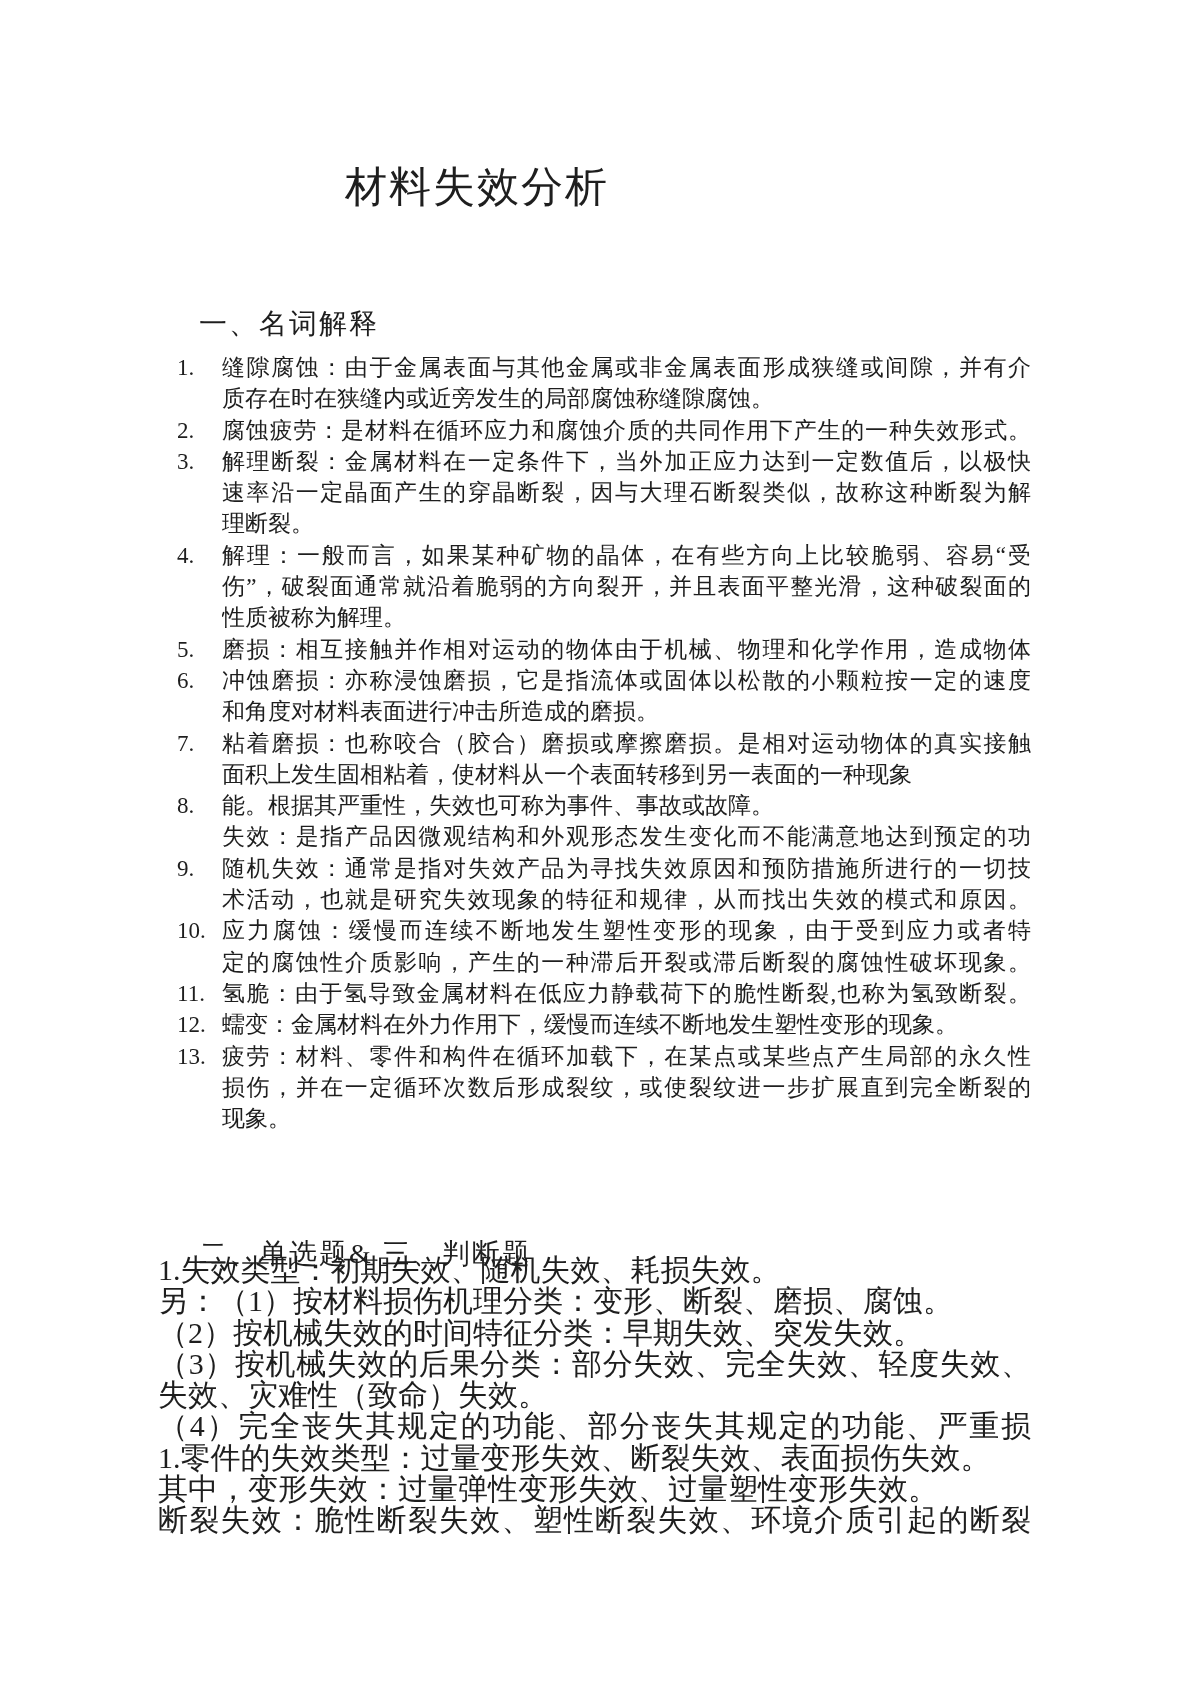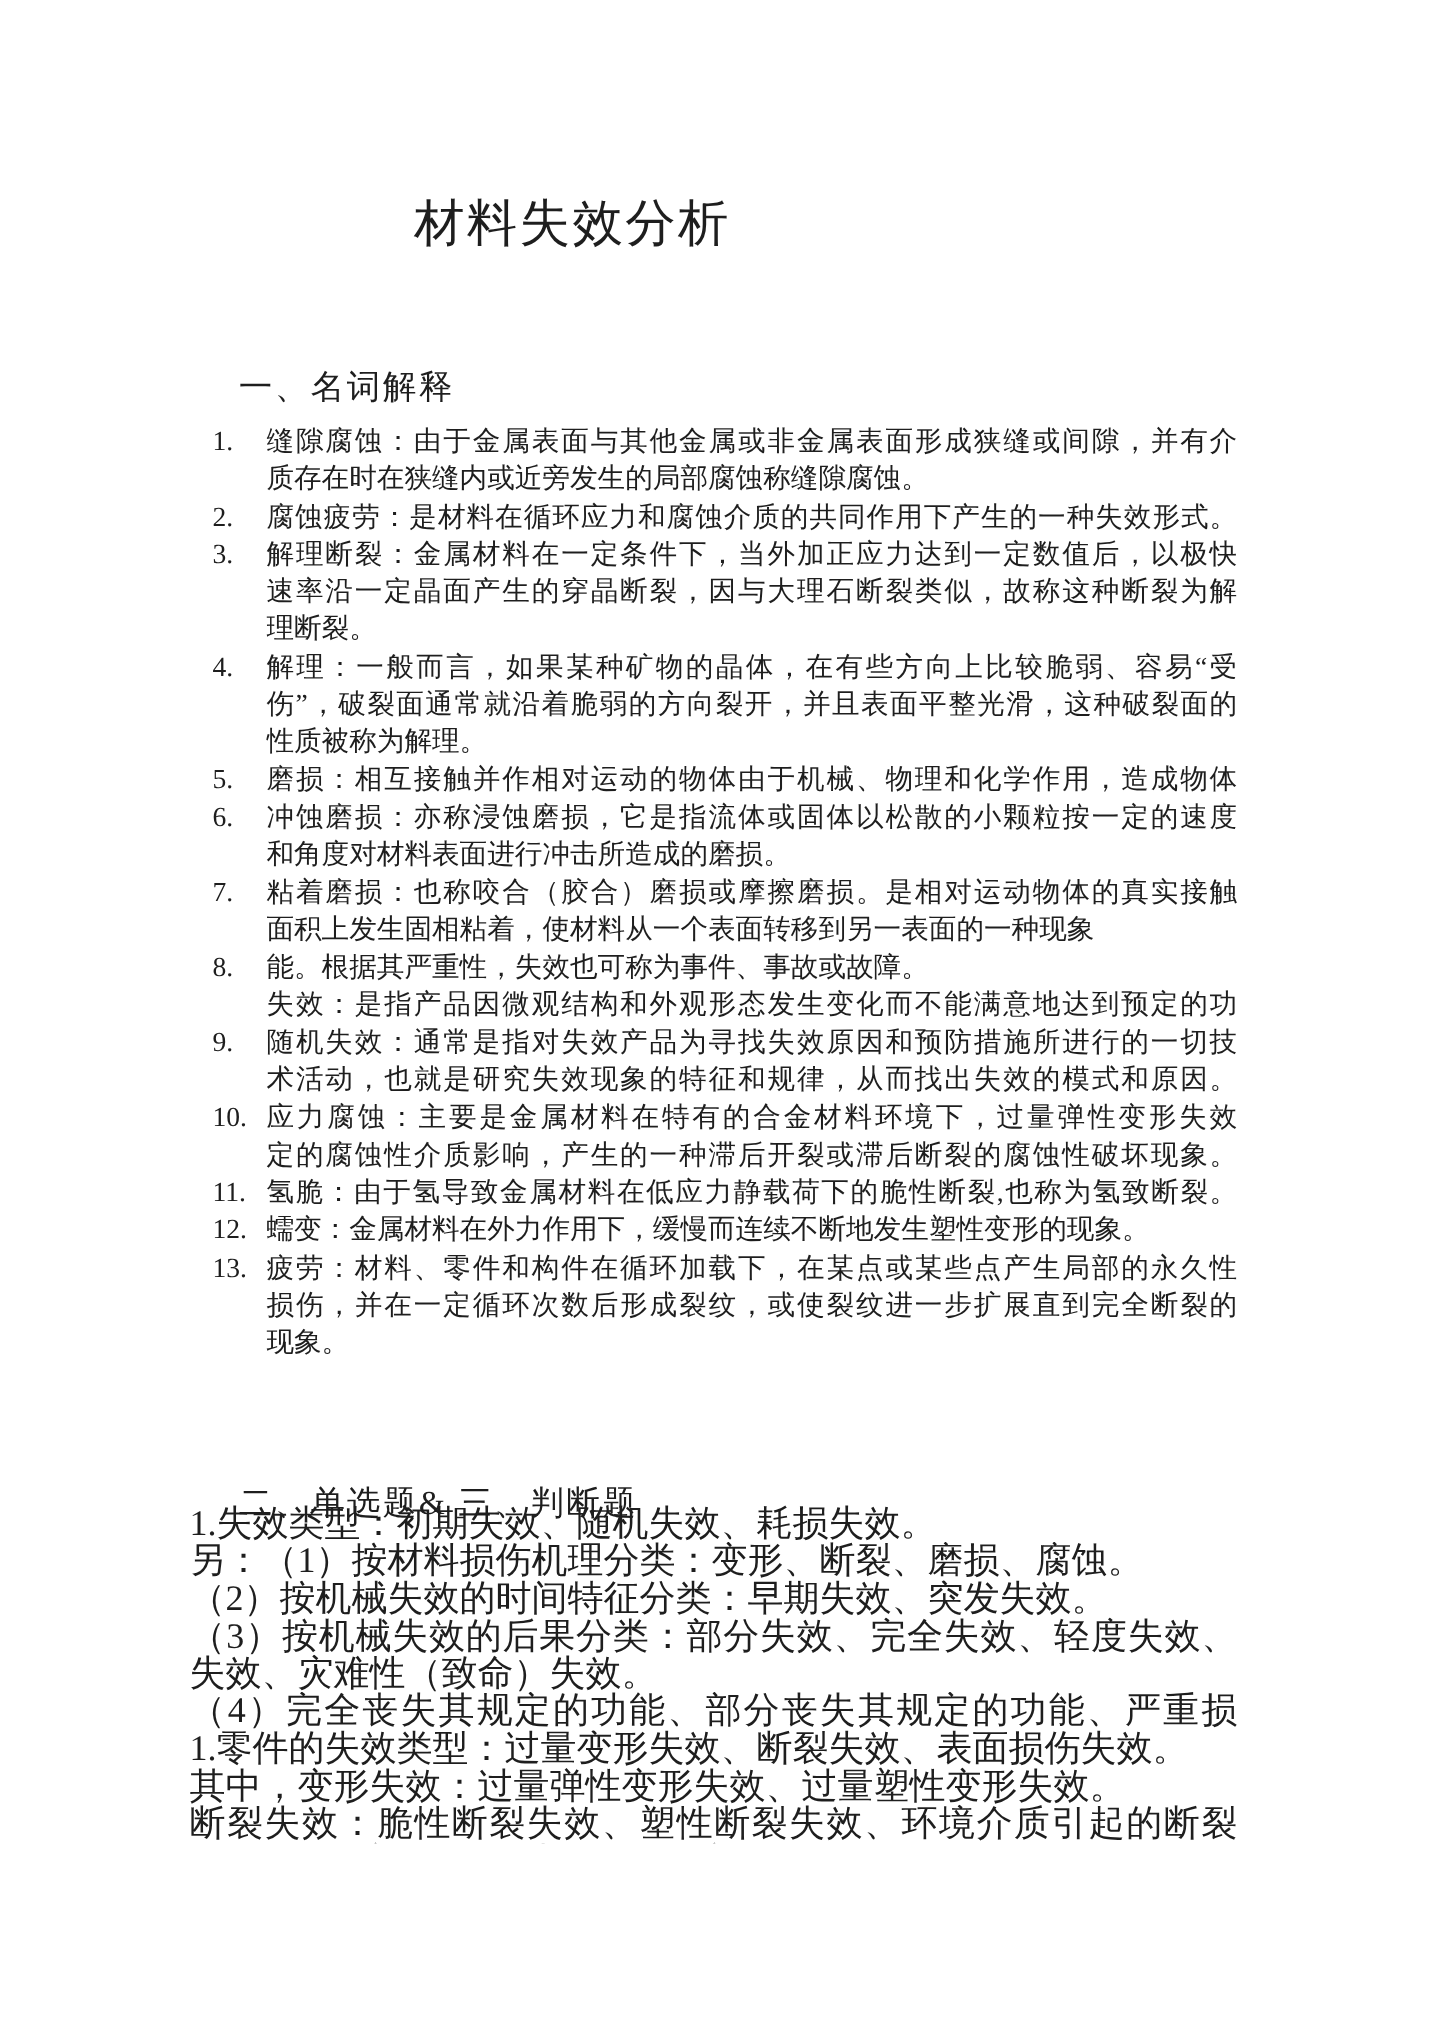--- a/index.html
+++ b/index.html
@@ -150,21 +150,21 @@
       <li class="def-item">
         <span class="num">9.</span>
         <div class="lines">
           <div class="line fill">随机失效：通常是指对失效产品为寻找失效原因和预防措施所进行的一切技</div>
           <div class="line fill">术活动，也就是研究失效现象的特征和规律，从而找出失效的模式和原因。</div>
         </div>
       </li>
       <li class="def-item">
         <span class="num">10.</span>
         <div class="lines">
-          <div class="line fill">应力腐蚀：主要是金属材料在特有的合金材料环境下，过量弹性变形失效</div>
+          <div class="line fill">应力腐蚀：缓慢而连续不断地发生塑性变形的现象，由于受到应力或者特</div>
           <div class="line fill">定的腐蚀性介质影响，产生的一种滞后开裂或滞后断裂的腐蚀性破坏现象。</div>
         </div>
       </li>
       <li class="def-item">
         <span class="num">11.</span>
         <div class="lines">
           <div class="line fill">氢脆：由于氢导致金属材料在低应力静载荷下的脆性断裂,也称为氢致断裂。</div>
         </div>
       </li>
       <li class="def-item">

